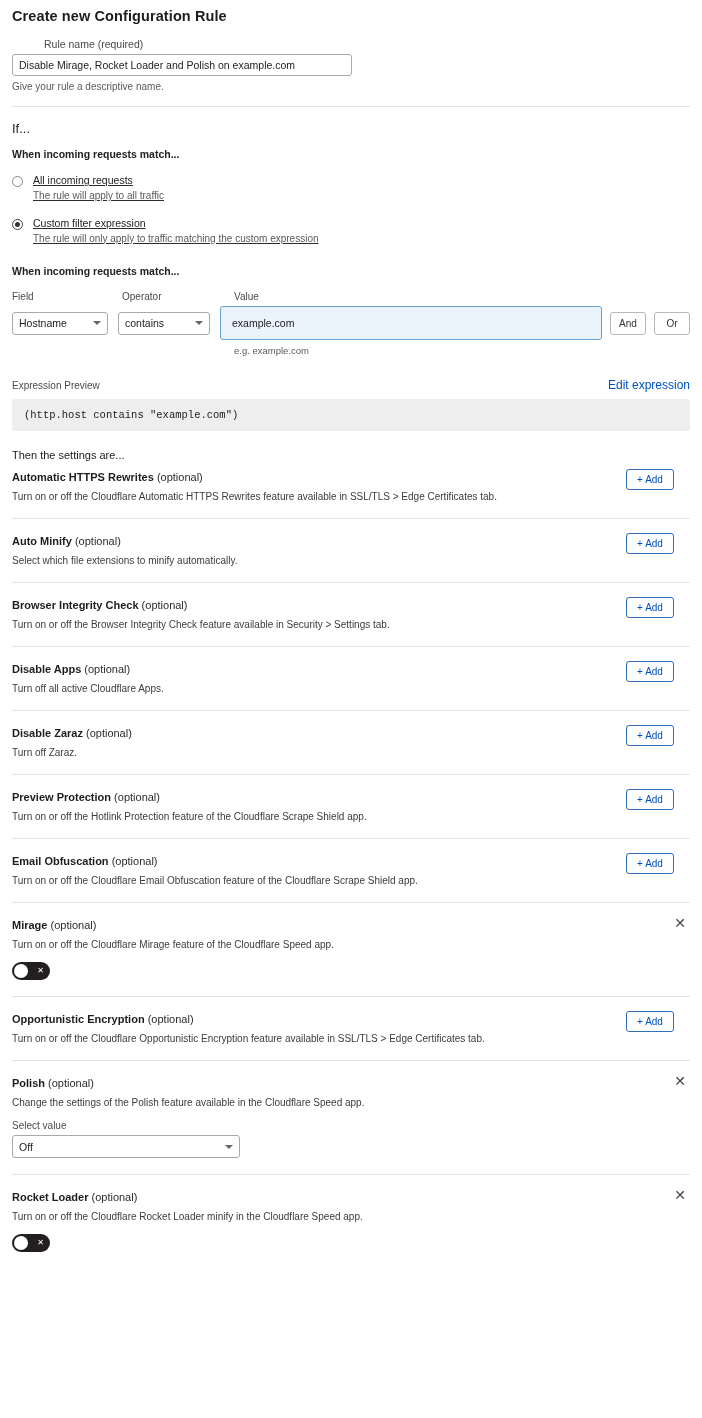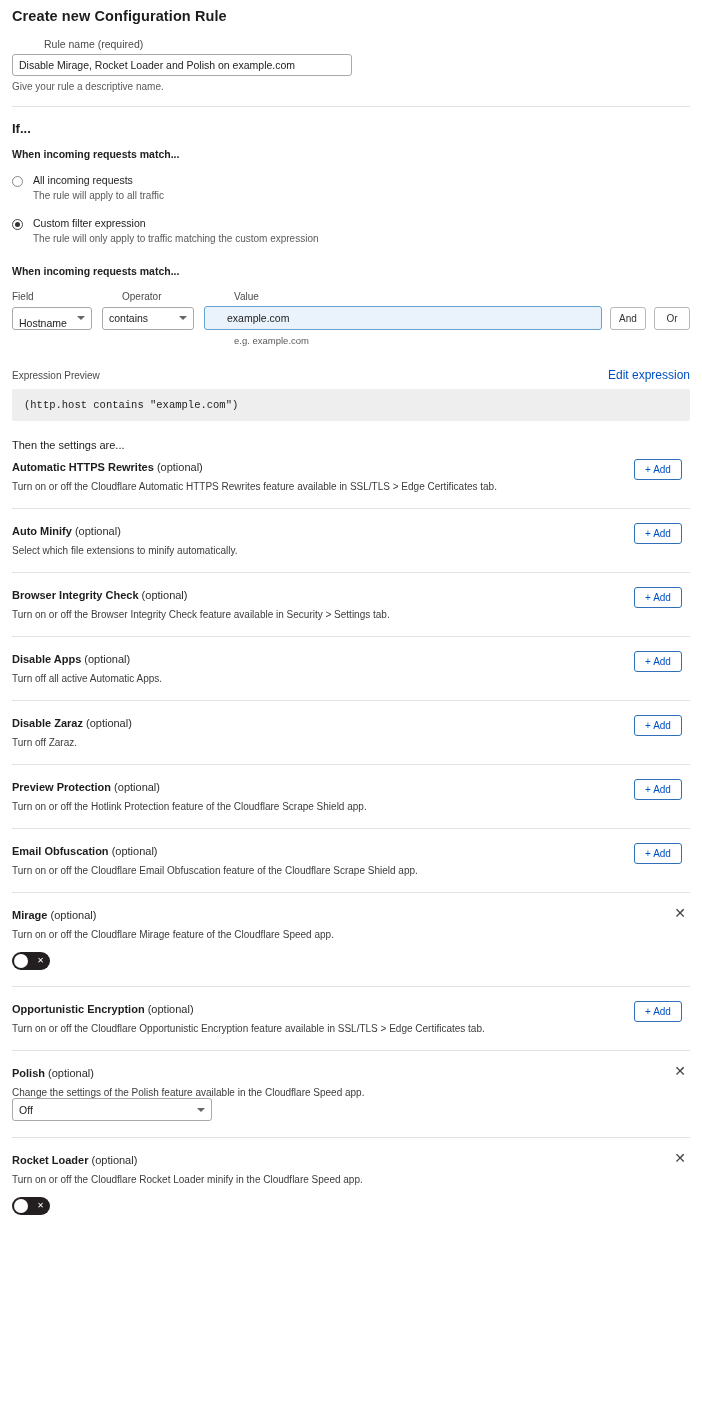--- a/index.html
+++ b/index.html
@@ -50,21 +50,21 @@
     color: #5a5a5a;
     margin-top: 5px;
   }
   .hr {
     border: none;
     border-top: 1px solid #e2e2e2;
     margin: 14px 0 0 0;
   }
   .section-if {
     font-size: 13px;
-    font-weight: bold;
+    font-weight: normal;
     color: #1d1d1d;
     margin: 14px 0 12px 0;
   }
   .subhead {
     font-size: 10.5px;
     font-weight: bold;
     color: #222;
     margin: 0 0 14px 0;
   }
   .radio-row {
@@ -89,21 +89,21 @@
   .radio.checked::after {
     content: "";
     position: absolute;
     width: 5px;
     height: 5px;
     border-radius: 50%;
     background: #333;
     left: 2px;
     top: 2px;
   }
-  .radio-texts { line-height: 1.25; }
+  .radio-texts { line-height: 1.25; text-decoration: underline; }
   .radio-title {
     font-size: 10.5px;
     color: #222;
     display: block;
   }
   .radio-desc {
     font-size: 10px;
     color: #5a5a5a;
     display: block;
     margin-top: 3px;
@@ -136,31 +136,31 @@
   .select-box .caret {
     position: absolute;
     right: 6px;
     top: 50%;
     width: 0; height: 0;
     border-left: 4px solid transparent;
     border-right: 4px solid transparent;
     border-top: 4px solid #666;
     transform: translateY(-2px);
   }
-  .sel-field { width: 80px; margin-right: 10px; align-items: flex-end; }
+  .sel-field { width: 96px; margin-right: 10px; }
   .sel-op { width: 92px; margin-right: 10px; }
   .value-input {
     flex: 1;
-    height: 24px;
+    height: 34px;
     border: 1px solid #66a3d2;
     border-radius: 3px;
     background: #eaf3fb;
     font-size: 10.5px;
     font-family: "Liberation Sans", sans-serif;
-    padding: 0 22px;
+    padding: 0 11px;
     color: #222;
     outline: none;
   }
   .btn-andor {
     width: 36px;
     height: 23px;
     border: 1px solid #b9b9b9;
     border-radius: 3px;
     background: #fff;
     font-size: 10px;
@@ -225,21 +225,21 @@
   .setting-title .opt {
     font-weight: normal;
     color: #2c2c2c;
   }
   .setting-desc {
     font-size: 10px;
     color: #3c3c3c;
   }
   .add-btn {
     position: absolute;
-    right: 8px;
+    right: 16px;
     top: 14px;
     width: 48px;
     height: 21px;
     border: 1px solid #2f6fb8;
     border-radius: 3px;
     background: #fff;
     color: #0051c3;
     font-size: 10px;
     cursor: pointer;
     font-family: "Liberation Sans", sans-serif;
@@ -288,21 +288,21 @@
     font-size: 8px;
     line-height: 1;
   }
   .select-value-label {
     font-size: 10px;
     color: #4a4a4a;
     margin-top: 12px;
     margin-bottom: 4px;
   }
   .sel-polish {
-    width: 200px;
+    width: 228px;
     height: 23px;
   }
 </style>
 </head>
 <body>
 
 <div class="page">
 
   <div class="page-title">Create new Configuration Rule</div>
 
@@ -389,21 +389,21 @@
     </div>
     <div class="setting-desc">Turn on or off the Browser Integrity Check feature available in Security &gt; Settings tab.</div>
     <button class="add-btn">+ Add</button>
   </div>
 
   <div class="setting">
     <div class="setting-title">
       <span>Disable Apps</span>
       <span class="opt">(optional)</span>
     </div>
-    <div class="setting-desc">Turn off all active Automatic Apps.</div>
+    <div class="setting-desc">Turn off all active Cloudflare Apps.</div>
     <button class="add-btn">+ Add</button>
   </div>
 
   <div class="setting">
     <div class="setting-title">
       <span>Disable Zaraz</span>
       <span class="opt">(optional)</span>
     </div>
     <div class="setting-desc">Turn off Zaraz.</div>
     <button class="add-btn">+ Add</button>
@@ -448,20 +448,21 @@
     <div class="setting-desc">Turn on or off the Cloudflare Opportunistic Encryption feature available in SSL/TLS &gt; Edge Certificates tab.</div>
     <button class="add-btn">+ Add</button>
   </div>
 
   <div class="setting">
     <div class="setting-title">
       <span>Polish</span>
       <span class="opt">(optional)</span>
     </div>
     <div class="setting-desc">Change the settings of the Polish feature available in the Cloudflare Speed app.</div>
+    <div class="select-value-label">Select value</div>
     <div class="select-box sel-polish">
       <span>Off</span>
       <span class="caret"></span>
     </div>
     <button class="x-btn">✕</button>
   </div>
 
   <div class="setting">
     <div class="setting-title">
       <span>Rocket Loader</span>

